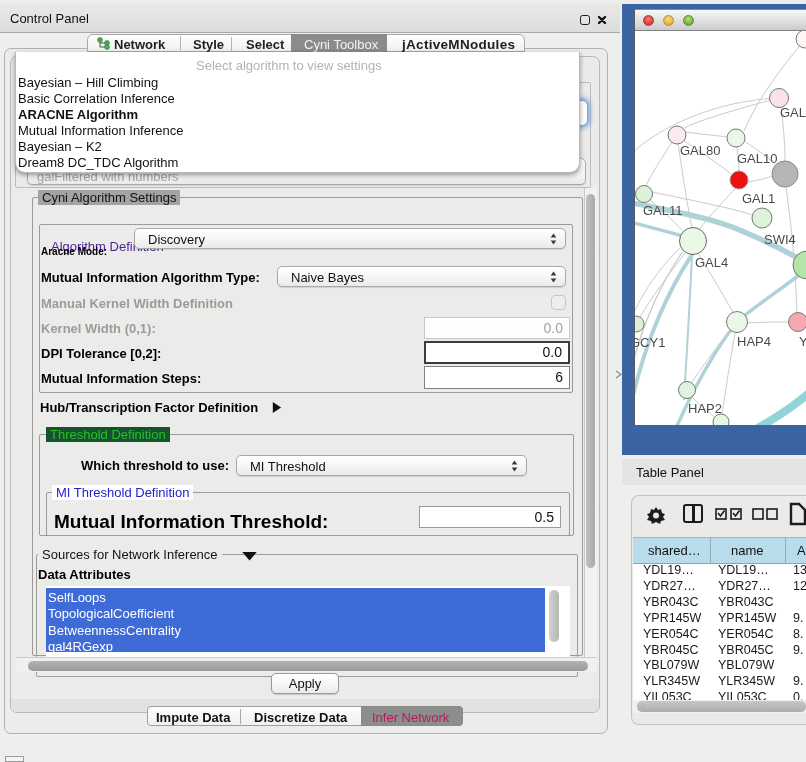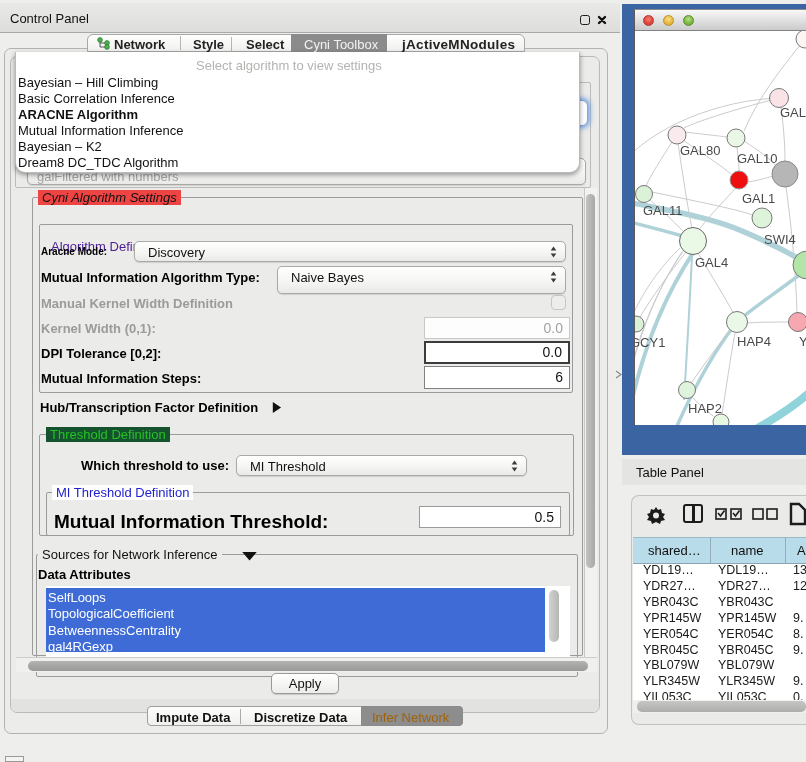--- a/index.html
+++ b/index.html
@@ -54,36 +54,36 @@
 <div class="abs" style="left:400px;top:100px;width:188px;height:26px;border:1px solid #8aa8cc;border-radius:6px;background:#fff;box-shadow:0 0 5px 2px #74a3e4;"></div>
 
 <div class="combo" style="left:27px;top:158px;width:559px;height:27px;overflow:hidden;">
     <span style="position:absolute;left:9px;top:10px;color:#a3a3a1;font-size:13px;">galFiltered with numbers</span>
   </div>
 
 <div class="abs" style="left:584px;top:188px;width:13px;height:484px;background:#f2f2f0;border-left:1px solid #c8c8c6;"></div>
 <div class="abs" style="left:586px;top:194px;width:9px;height:374px;background:linear-gradient(90deg,#c2c2c0,#a9a9a7);border-radius:5px;"></div>
 
 <div class="gb" style="left:32px;top:197px;width:551px;height:459px;"></div>
-<div class="gbl" style="left:38px;top:190px;color:#111;background:#ef4444;font-style:italic;">Cyni Algorithm Settings</div>
+<div class="gbl" style="left:38px;top:190px;color:#111;background:#a3a3a3;">Cyni Algorithm Settings</div>
 
 <div class="gb" style="left:39px;top:224px;width:534px;height:169px;"></div>
 <div class="gbl" style="left:47px;top:217px;color:#4c1d95;background:#ebebe9;margin-top:22px;">Algorithm Definition</div>
 
 <div class="abs b" style="left:41px;top:246px;font-size:10px;">Aracne Mode:</div>
-<div class="combo" style="left:134px;top:241px;width:432px;height:21px;">
+<div class="combo" style="left:134px;top:228px;width:432px;height:21px;">
   <span class="ct">Discovery</span>
   <svg class="arr" style="top:4px;right:7px;" width="6" height="12" viewBox="0 0 6 12">
       <path d="M3 0.5 L5.8 4.6 L0.2 4.6 Z" fill="#3a3a3a"></path>
       <path d="M3 11.5 L5.8 7.4 L0.2 7.4 Z" fill="#3a3a3a"></path>
     </svg>
 </div>
 
 <div class="abs b" style="left:41px;top:270px;font-size:13px;">Mutual Information Algorithm Type:</div>
-<div class="combo" style="left:277px;top:266px;width:289px;height:28px;text-decoration:underline;">
+<div class="combo" style="left:277px;top:266px;width:289px;height:21px;text-decoration:underline;">
   <span class="ct">Naive Bayes</span>
   <svg class="arr" style="top:4px;right:7px;" width="6" height="12" viewBox="0 0 6 12">
       <path d="M3 0.5 L5.8 4.6 L0.2 4.6 Z" fill="#3a3a3a"></path>
       <path d="M3 11.5 L5.8 7.4 L0.2 7.4 Z" fill="#3a3a3a"></path>
     </svg>
 </div>
 
 <div class="abs b" style="left:41px;top:296px;font-size:13px;color:#9b9b99;">Manual Kernel Width Definition</div>
 <div class="abs" style="left:551px;top:295px;width:15px;height:15px;background:#ededeb;border:1px solid #c6c6c4;border-radius:4px;"></div>
 
@@ -142,21 +142,21 @@
 <div class="abs" style="left:196px;top:58px;font-size:13px;color:#b3b3b1;">Select algorithm to view settings</div>
 <div class="abs" style="left:18px;top:75px;font-size:13px;color:#111;line-height:16px;">Bayesian – Hill Climbing<br>Basic Correlation Inference<br><span class="b">ARACNE Algorithm</span><br>Mutual Information Inference<br>Bayesian – K2<br>Dream8 DC_TDC Algorithm</div>
 
 <div class="abs" style="left:271px;top:673px;width:68px;height:21px;background:linear-gradient(#ffffff,#ececea);border:1px solid #9a9a98;border-radius:5px;text-align:center;font-size:13px;line-height:19px;color:#111;box-shadow:0 1px 1px rgba(0,0,0,0.15);">Apply</div>
 
 <div class="abs" style="left:147px;top:706px;width:316px;height:20px;background:linear-gradient(#fdfdfd,#f0f0ee);border:1px solid #9f9f9d;border-radius:4px;"></div>
 <div class="abs b" style="left:156px;top:710px;font-size:13px;color:#111;">Impute Data</div>
 <div class="abs" style="left:240px;top:709px;width:1px;height:15px;background:#aaaaa8;"></div>
 <div class="abs b" style="left:254px;top:710px;font-size:13px;color:#111;">Discretize Data</div>
 <div class="abs" style="left:361px;top:706px;width:102px;height:20px;background:#8d8d8d;border:1px solid #8a8a88;border-radius:0 4px 4px 0;"></div>
-<div class="abs" style="left:372px;top:710px;font-size:13px;color:#a16207;">Infer Network</div>
+<div class="abs" style="left:372px;top:710px;font-size:13px;color:#be185d;">Infer Network</div>
 
 <div class="abs" style="left:5px;top:756px;width:19px;height:6px;border:1px solid #9a9a98;background:#f4f4f2;"></div>
 
 <svg class="abs" style="left:615px;top:370px;" width="8" height="9" viewBox="0 0 8 9">
     <path d="M1 1 L6 4.5 L1 8" stroke="#8a8a88" stroke-width="1.2" fill="none"></path>
   </svg>
 
 <div class="abs" style="left:622px;top:4px;width:184px;height:451px;background:#3b64a3;"></div>
 
 <div class="abs" style="left:634px;top:9px;width:172px;height:416px;border-left:1px solid #5a5a5a;border-top:1px solid #8a8a8a;background:#fff;"></div>

